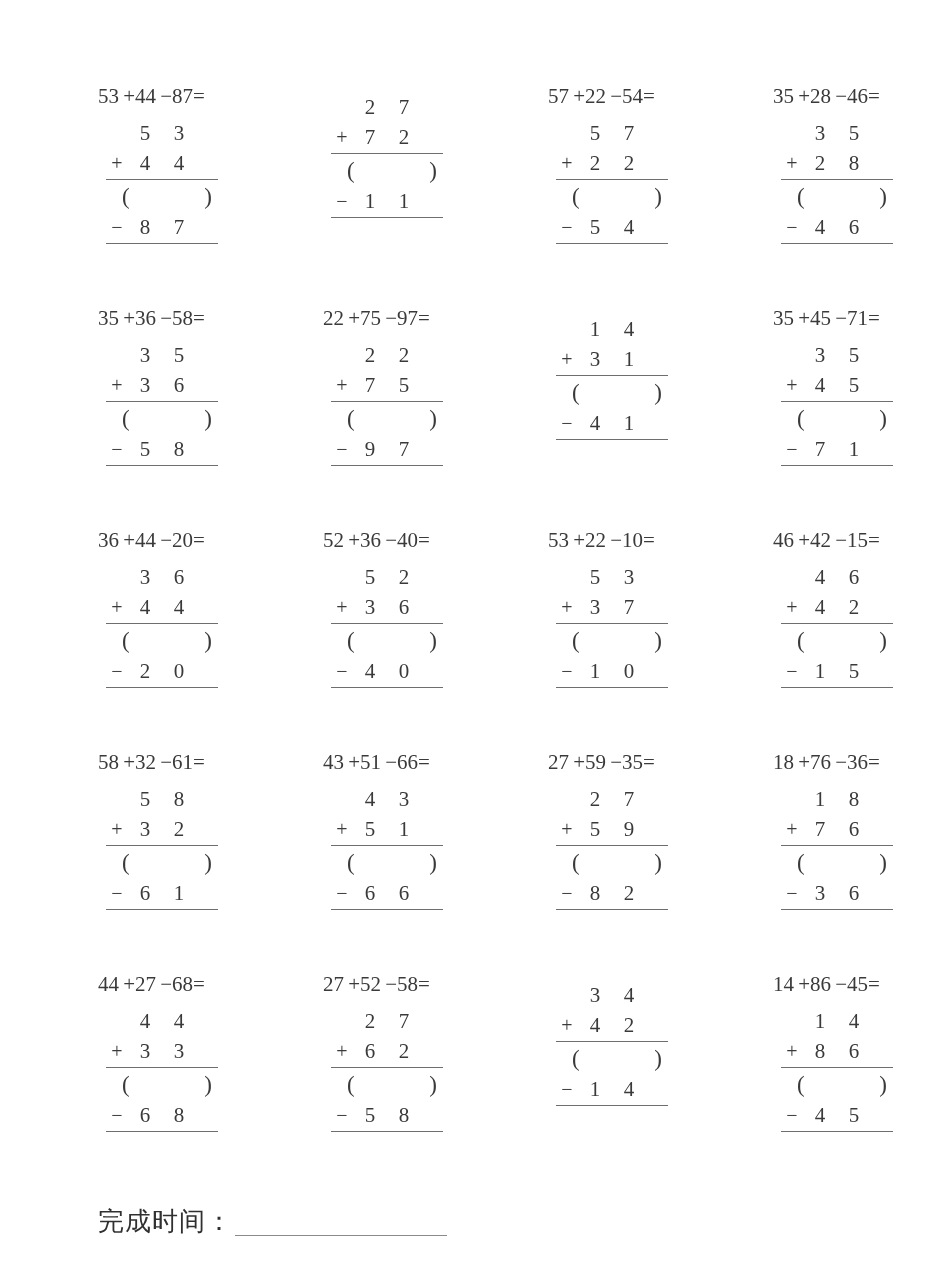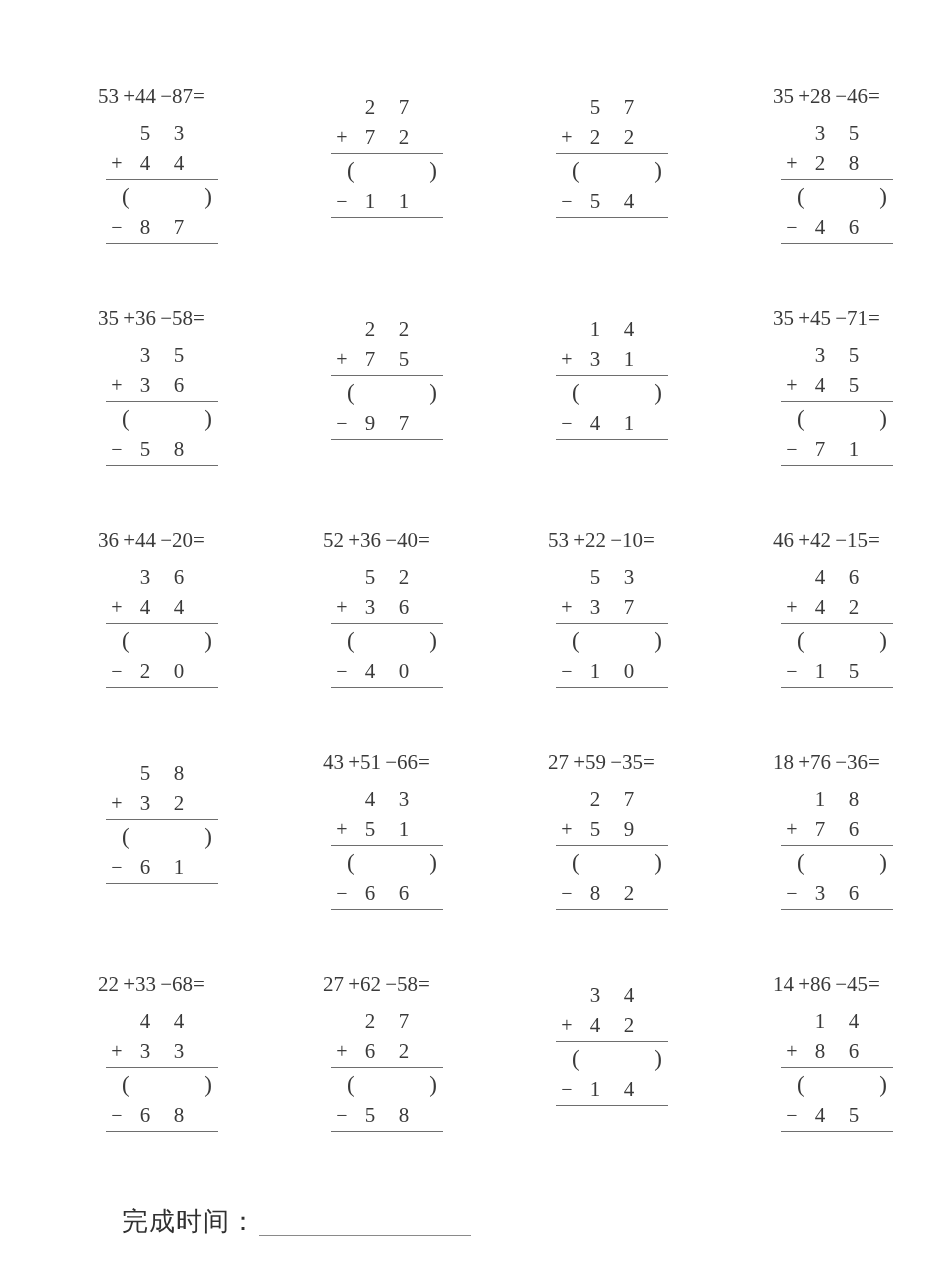--- a/index.html
+++ b/index.html
@@ -112,21 +112,20 @@
   .paren .pr { padding-right: 6px; }
 
   
   .footer {
     position: absolute;
     left: 98px;
     top: 1196px;
     display: flex;
     align-items: flex-end;
     height: 40px;
-    margin-left: 24px;
   }
   .footer-label {
     font-family: "Liberation Sans", "DejaVu Sans", sans-serif;
     font-size: 26px;
     line-height: 30px;
     color: #303030;
     letter-spacing: 1px;
     white-space: nowrap;
   }
   .footer-blank {
@@ -190,20 +189,21 @@
             </div>
             <div class="vline">
               <span class="op">−</span>
               <span class="dcol">1</span>
               <span class="dcol">1</span>
             </div>
             <div class="rule"></div>
           </div>
         </div>
         <div class="cell">
+          <div class="expr">57 +22 −54=</div>
           <div class="vert">
             <div class="vline">
               <span class="op blank"></span>
               <span class="dcol">5</span>
               <span class="dcol">7</span>
             </div>
             <div class="vline">
               <span class="op">+</span>
               <span class="dcol">2</span>
               <span class="dcol">2</span>
@@ -272,20 +272,21 @@
             </div>
             <div class="vline">
               <span class="op">−</span>
               <span class="dcol">5</span>
               <span class="dcol">8</span>
             </div>
             <div class="rule"></div>
           </div>
         </div>
         <div class="cell">
+          <div class="expr">22 +75 −97=</div>
           <div class="vert">
             <div class="vline">
               <span class="op blank"></span>
               <span class="dcol">2</span>
               <span class="dcol">2</span>
             </div>
             <div class="vline">
               <span class="op">+</span>
               <span class="dcol">7</span>
               <span class="dcol">5</span>
@@ -463,20 +464,21 @@
               <span class="op">−</span>
               <span class="dcol">1</span>
               <span class="dcol">5</span>
             </div>
             <div class="rule"></div>
           </div>
         </div>
       </div>
       <div class="row">
         <div class="cell">
+          <div class="expr">58 +32 −61=</div>
           <div class="vert">
             <div class="vline">
               <span class="op blank"></span>
               <span class="dcol">5</span>
               <span class="dcol">8</span>
             </div>
             <div class="vline">
               <span class="op">+</span>
               <span class="dcol">3</span>
               <span class="dcol">2</span>
@@ -572,48 +574,48 @@
               <span class="op">−</span>
               <span class="dcol">3</span>
               <span class="dcol">6</span>
             </div>
             <div class="rule"></div>
           </div>
         </div>
       </div>
       <div class="row">
         <div class="cell">
-          <div class="expr">22 +33 −68=</div>
-          <div class="vert">
-            <div class="vline">
-              <span class="op blank"></span>
-              <span class="dcol">4</span>
-              <span class="dcol">4</span>
-            </div>
-            <div class="vline">
-              <span class="op">+</span>
-              <span class="dcol">3</span>
-              <span class="dcol">3</span>
-            </div>
-            <div class="rule"></div>
-            <div class="paren">
-              <span class="pl">(</span>
-              <span class="gap"></span>
-              <span class="pr">)</span>
-            </div>
-            <div class="vline">
-              <span class="op">−</span>
-              <span class="dcol">6</span>
-              <span class="dcol">8</span>
-            </div>
-            <div class="rule"></div>
-          </div>
-        </div>
-        <div class="cell">
-          <div class="expr">27 +62 −58=</div>
+          <div class="expr">44 +27 −68=</div>
+          <div class="vert">
+            <div class="vline">
+              <span class="op blank"></span>
+              <span class="dcol">4</span>
+              <span class="dcol">4</span>
+            </div>
+            <div class="vline">
+              <span class="op">+</span>
+              <span class="dcol">3</span>
+              <span class="dcol">3</span>
+            </div>
+            <div class="rule"></div>
+            <div class="paren">
+              <span class="pl">(</span>
+              <span class="gap"></span>
+              <span class="pr">)</span>
+            </div>
+            <div class="vline">
+              <span class="op">−</span>
+              <span class="dcol">6</span>
+              <span class="dcol">8</span>
+            </div>
+            <div class="rule"></div>
+          </div>
+        </div>
+        <div class="cell">
+          <div class="expr">27 +52 −58=</div>
           <div class="vert">
             <div class="vline">
               <span class="op blank"></span>
               <span class="dcol">2</span>
               <span class="dcol">7</span>
             </div>
             <div class="vline">
               <span class="op">+</span>
               <span class="dcol">6</span>
               <span class="dcol">2</span>

